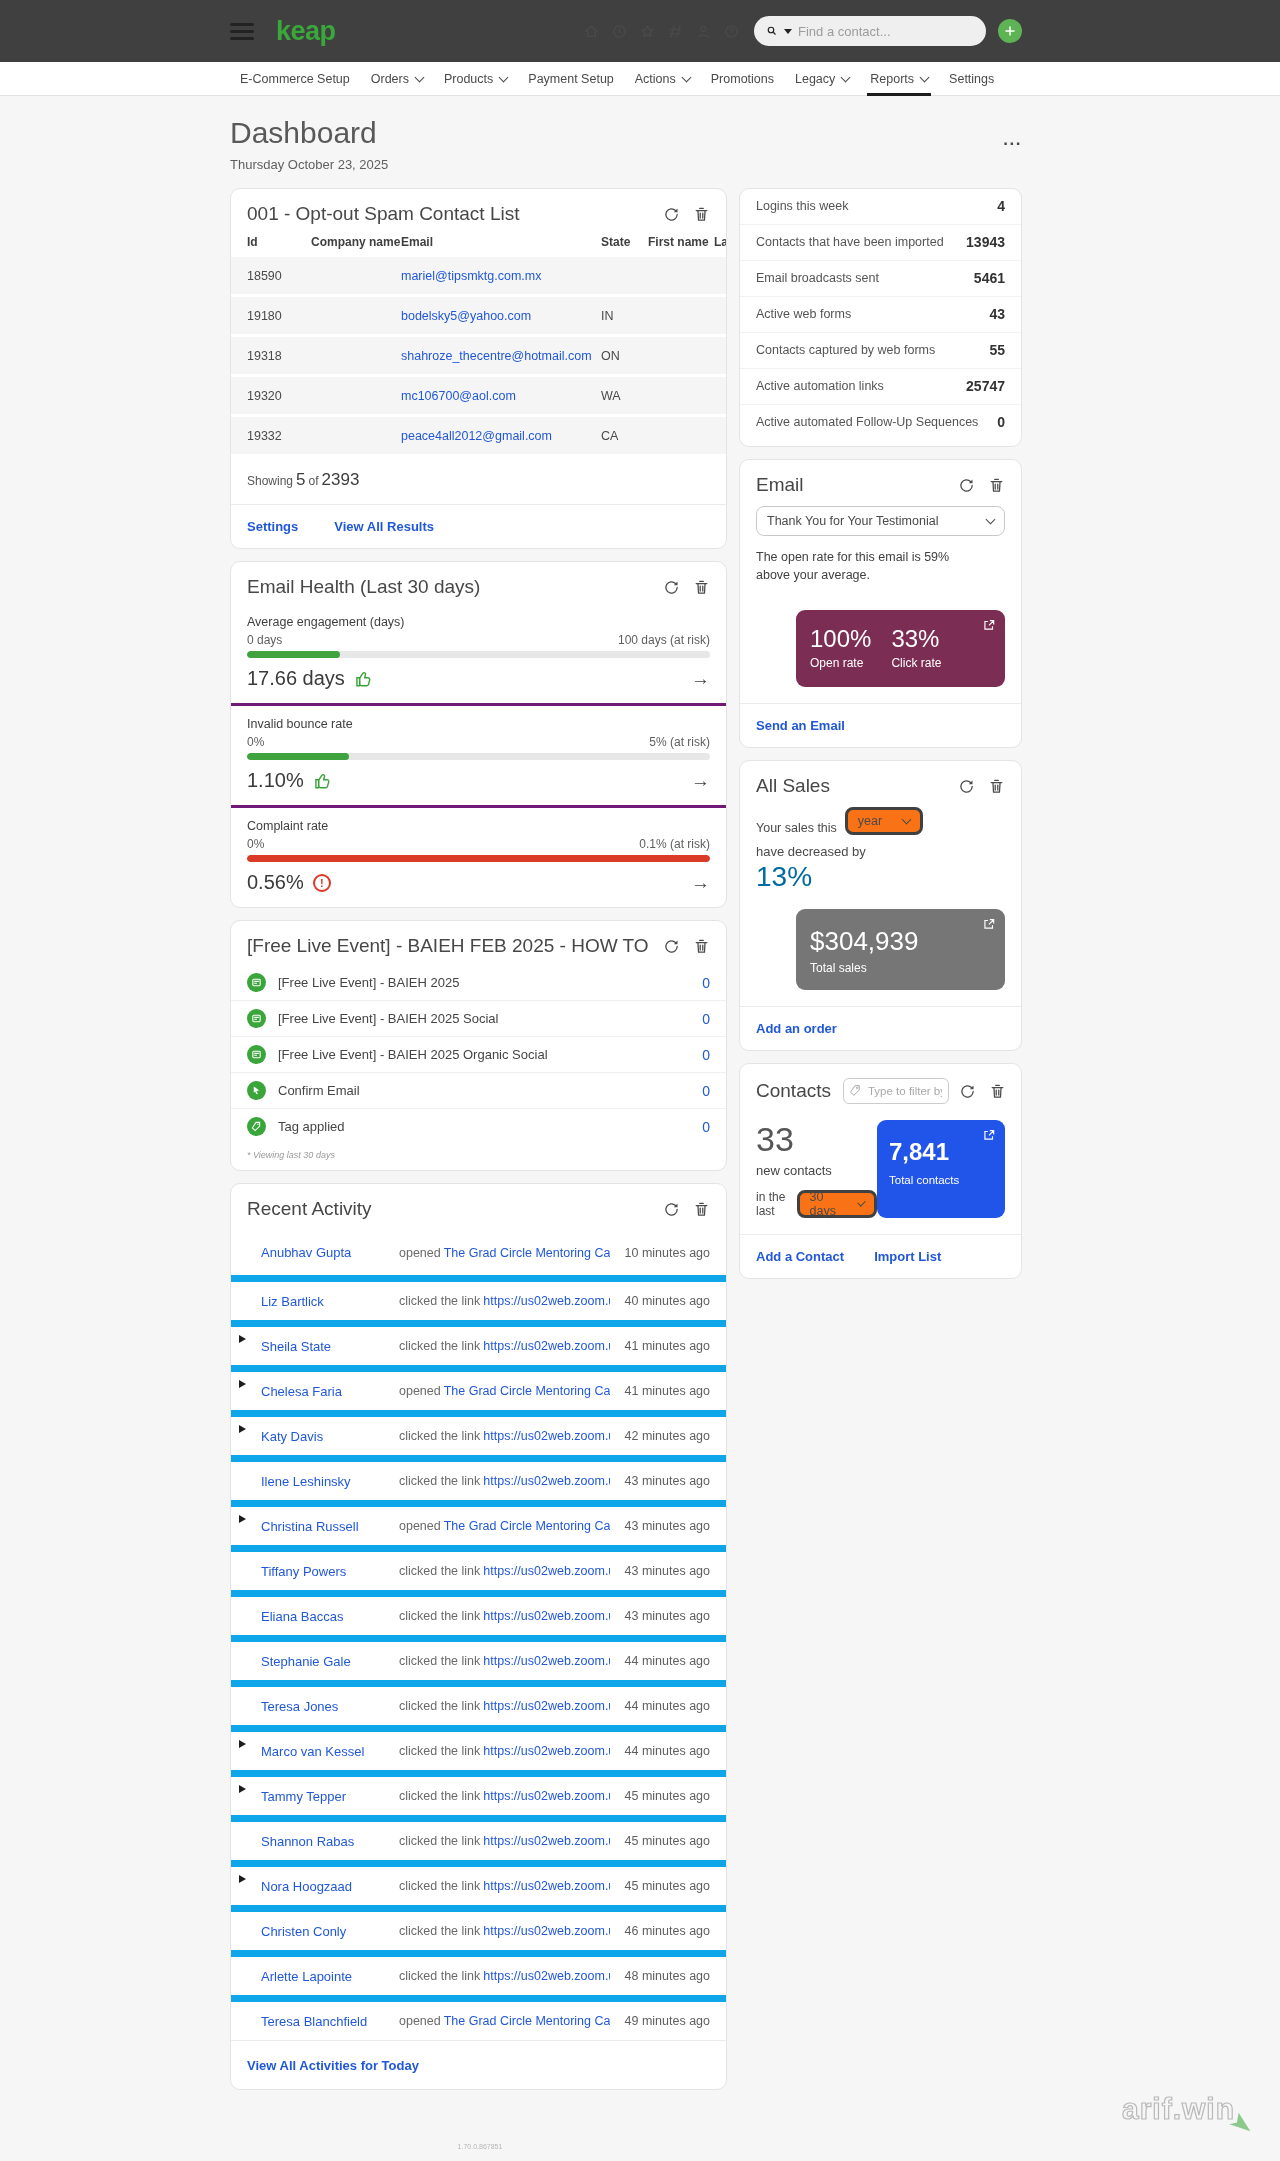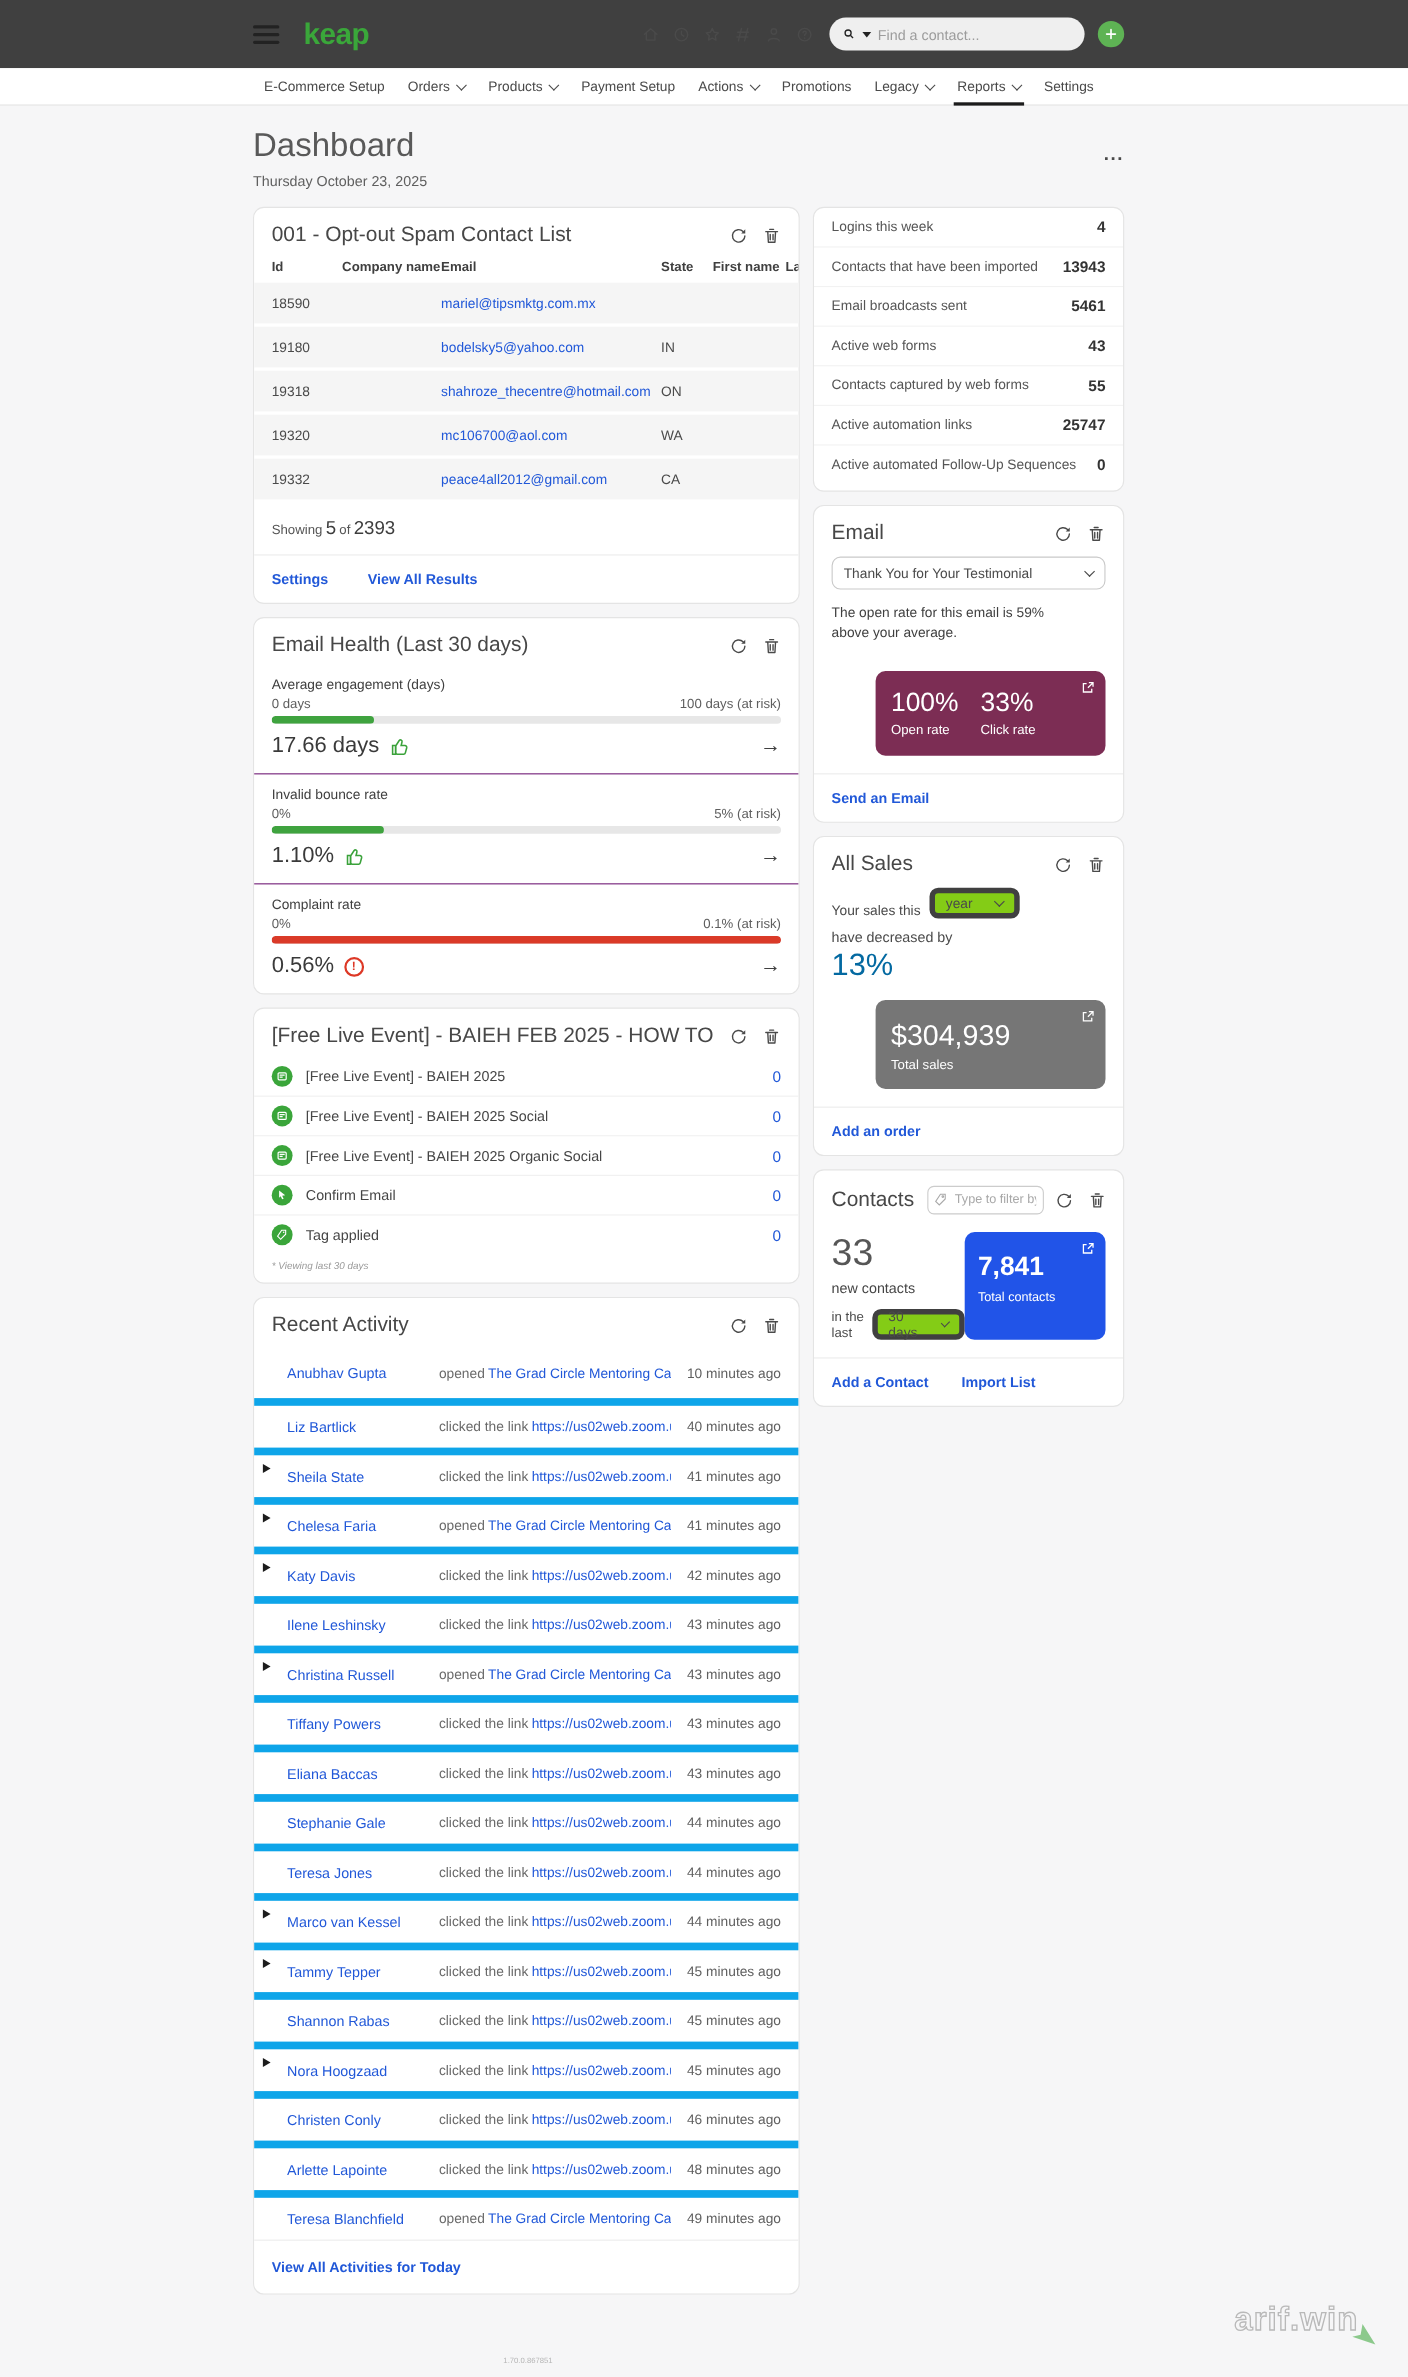--- a/index.html
+++ b/index.html
@@ -58,21 +58,21 @@
   .c-first { width:66px; flex:none; }
   .c-last { flex:1; overflow:hidden; white-space:nowrap; }
   a.lnk, .lnk { color:#2158d8; text-decoration:none; cursor:pointer; }
   .showing { padding:13px 16px 14px; font-size:12px; color:#555; }
   .showing b { font-size:17px; color:#3d3d3d; font-weight:400; margin:0 3px; }
   .links-row { border-top:1px solid #ebebeb; padding:14px 16px; display:flex; gap:36px; }
   .blue-link { color:#2158d8; font-weight:700; font-size:13px; cursor:pointer; }
 
   
   .metric { padding:11px 16px 13px; }
-  .metric + .metric { border-top:1px solid #701a75; }
+  .metric + .metric { border-top:3px solid #701a75; }
   .metric-label { font-size:12.5px; color:#3f3f3f; }
   .metric-scale { display:flex; justify-content:space-between; font-size:12px; color:#5e5e5e; margin:4px 0 4px; }
   .metric-bar { height:7px; border-radius:4px; background:#e7e7e7; overflow:hidden; }
   .metric-fill { height:100%; border-radius:4px; }
   .metric-vrow { display:flex; align-items:center; margin-top:9px; }
   .metric-value { font-size:20px; color:#3a3a3a; }
   .thumb { width:20px; height:20px; stroke:#3aa23a; stroke-width:1.7; fill:none; margin-left:9px; }
   .alert-ic { width:18px; height:18px; border:2px solid #dd3826; border-radius:50%; color:#dd3826; font-size:11px; font-weight:700; display:flex; align-items:center; justify-content:center; margin-left:9px; }
   .alert-ic::after { content:"!"; }
   .go-arrow { margin-left:auto; font-size:19px; color:#3f3f3f; cursor:pointer; }
@@ -109,21 +109,21 @@
   .stat-box { position:relative; margin:0 16px 16px 56px; border-radius:9px; color:#fff; padding:15px 14px 17px; display:flex; gap:20px; cursor:pointer; }
   .stat-box.maroon { background:#7c2d54; }
   .stat-num { font-size:24px; }
   .stat-lab { font-size:12px; margin-top:3px; }
   .ext { position:absolute; top:8px; right:9px; }
   .ext svg { width:14px; height:14px; stroke:#fff; stroke-width:2; fill:none; }
   .card-footer { border-top:1px solid #ebebeb; padding:14px 16px; display:flex; gap:30px; }
 
   
   .sales-this { display:flex; align-items:flex-end; gap:8px; font-size:12.5px; color:#4a4a4a; padding:0 16px; }
-  .pill { border:5px solid #404040; border-radius:8px; height:28px; display:flex; align-items:center; gap:14px; padding:0 10px; font-size:12.5px; color:#4a4a4a; cursor:pointer; background:#84cc16; }
+  .pill { border:3px solid #404040; border-radius:8px; height:28px; display:flex; align-items:center; gap:14px; padding:0 10px; font-size:12.5px; color:#4a4a4a; cursor:pointer; background:#f97316; }
   .sales-line2 { font-size:13px; color:#4a4a4a; padding:9px 16px 2px; }
   .big-pct { font-size:28px; color:#0369a1; padding:0 16px; }
   .sales-box { position:relative; margin:16px 16px 16px 56px; border-radius:9px; background:#767676; color:#fff; padding:17px 14px 15px; cursor:pointer; }
   .amount { font-size:26px; }
   .amount-lab { font-size:12px; margin-top:4px; }
 
   
   .filter-wrap { position:relative; margin-left:12px; flex:1; }
   .filter-wrap input { width:106px; height:26px; border:1px solid #ccc; border-radius:6px; padding:0 6px 0 24px; font-size:11.5px; color:#555; outline:none; font-family:"Liberation Sans",sans-serif; }
   .filter-wrap input::placeholder { color:#a8a8a8; }

